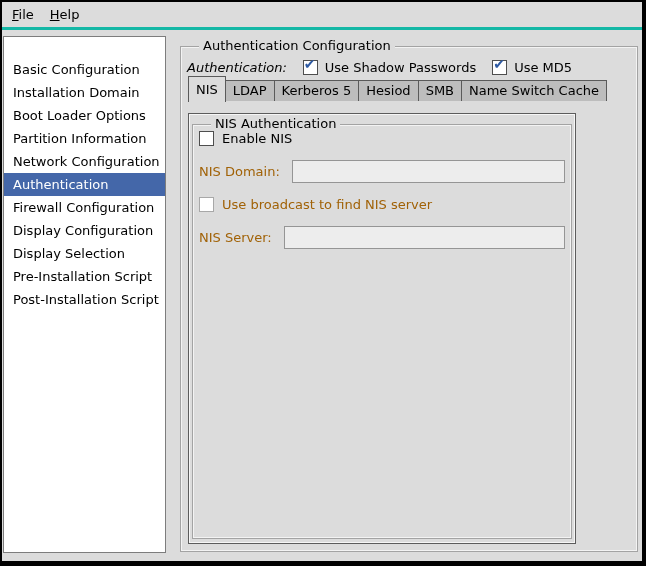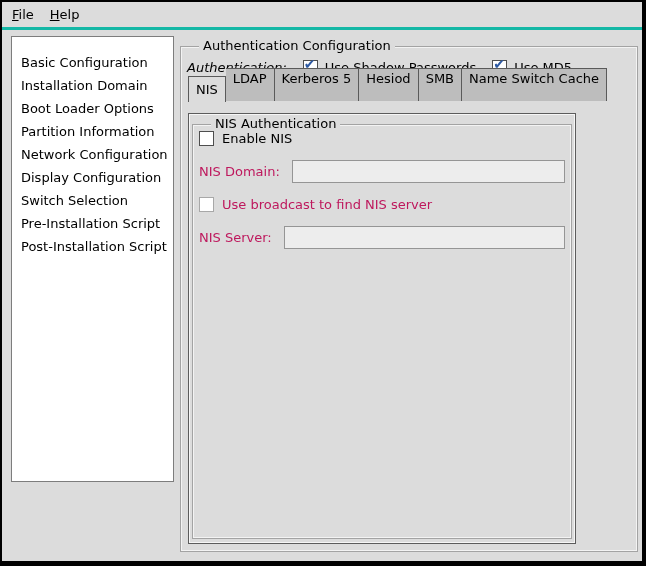--- a/index.html
+++ b/index.html
@@ -11,23 +11,23 @@
     background:#dcdcdc;
     font-family:"DejaVu Sans","Liberation Sans",sans-serif;
     font-size:13px; color:#000; overflow:hidden;
   }
   
   .menubar { height:28px; box-sizing:border-box; border-bottom:3px solid #14b8a6;
              display:flex; align-items:center; padding-left:2px; }
   .menu-item { padding:3px 8px; white-space:nowrap; cursor:default; }
   .menu-item .u { text-decoration:underline; }
   
-  .sidebar { position:absolute; left:9px; top:34px; width:163px; height:446px;
+  .sidebar { position:absolute; left:1px; top:34px; width:163px; height:517px;
              box-sizing:border-box; background:#fff; border:1px solid #7d7d7d;
-             padding-top:14px; overflow:hidden; }
+             padding-top:21px; overflow:hidden; }
   .nav-item { height:23px; line-height:23px; padding-left:9px; white-space:nowrap; cursor:default; }
   .nav-item.selected { background:#4467a9; color:#fff; }
   
   .frame { border:1px solid #a3a3a3;
            box-shadow: inset 1px 1px 0 #f3f3f3, inset -1px -1px 0 #f3f3f3; }
   .frame-label { position:absolute; top:-9px; left:5px; background:#dcdcdc;
                  padding:0 4px; line-height:16px; white-space:nowrap;margin-left:13px; }
   .main-frame { position:absolute; left:178px; top:44px; width:458px; height:506px;
                 box-sizing:border-box; }
   
@@ -37,60 +37,62 @@
   .cb-row { display:flex; align-items:center; gap:7px; margin-right:16px; cursor:default; }
   .cb { width:13px; height:13px; box-sizing:content-box; background:#fff;
         border:1px solid #4e4e4e; position:relative; flex:none; }
   .cb .mark { display:none; position:absolute; left:0; top:-4px;
               font-size:14px; line-height:14px; color:#2d59a2; }
   .cb.checked .mark { display:block; }
   .cb.disabled { border-color:#a8a8a8; }
   
   .tabs { position:absolute; left:7px; top:28px; height:26px;
           display:flex; align-items:flex-end; z-index:2;text-align:right; }
-  .tab { box-sizing:border-box; height:33px; line-height:19px; padding:0 7px;
+  .tab { box-sizing:border-box; height:21px; line-height:19px; padding:0 7px;
          background:#bdbdbd; border:1px solid #5a5a5a; border-bottom:0; border-left:0;
          white-space:nowrap; cursor:default; }
   .tab:first-child { border-left:1px solid #5a5a5a; }
   .tab.active { height:26px; line-height:25px; margin-bottom:-1px;
                 background:#dcdcdc; position:relative; z-index:3; }
   
   .panel { position:absolute; left:7px; top:66px; width:388px; height:431px;
            box-sizing:border-box; background:#dcdcdc; border:1px solid #5c5c5c;
            box-shadow: inset 1px 1px 0 #f6f6f6, inset -1px -1px 0 #f6f6f6; z-index:1; }
   .nis-frame { position:absolute; left:3px; right:3px; top:10px; bottom:4px;
                box-sizing:border-box; }
   .nis-content { padding:6px 6px 0 6px;border-radius:19px; }
   .nis-row { display:flex; align-items:center; margin-bottom:14px; }
   .cb-row2 { display:flex; align-items:center; gap:8px; cursor:default; }
   .field-row { gap:12px; }
   .field-label { white-space:nowrap; }
-  .disabled-text { color:#be185d; }
+  .disabled-text { color:#a16207; }
   .text-input { flex:1; height:23px; box-sizing:border-box; background:#ededed;
                 border:1px solid #959595; padding:0 4px;
                 font-family:inherit; font-size:inherit; }
 </style>
 </head>
 <body>
 
 <div class="window">
 
   <div class="menubar">
     <div class="menu-item"><span class="u">F</span><span>ile</span></div>
     <div class="menu-item"><span class="u">H</span><span>elp</span></div>
   </div>
 
   <div class="sidebar">
     <div class="nav-item">Basic Configuration</div>
     <div class="nav-item">Installation Domain</div>
     <div class="nav-item">Boot Loader Options</div>
     <div class="nav-item">Partition Information</div>
     <div class="nav-item">Network Configuration</div>
+    <div class="nav-item selected">Authentication</div>
+    <div class="nav-item">Firewall Configuration</div>
     <div class="nav-item">Display Configuration</div>
-    <div class="nav-item">Switch Selection</div>
+    <div class="nav-item">Display Selection</div>
     <div class="nav-item">Pre-Installation Script</div>
     <div class="nav-item">Post-Installation Script</div>
   </div>
 
   <div class="frame main-frame">
     <span class="frame-label">Authentication Configuration</span>
 
     <div class="auth-row">
       <span class="auth-label">Authentication:</span>
       <label class="cb-row">

